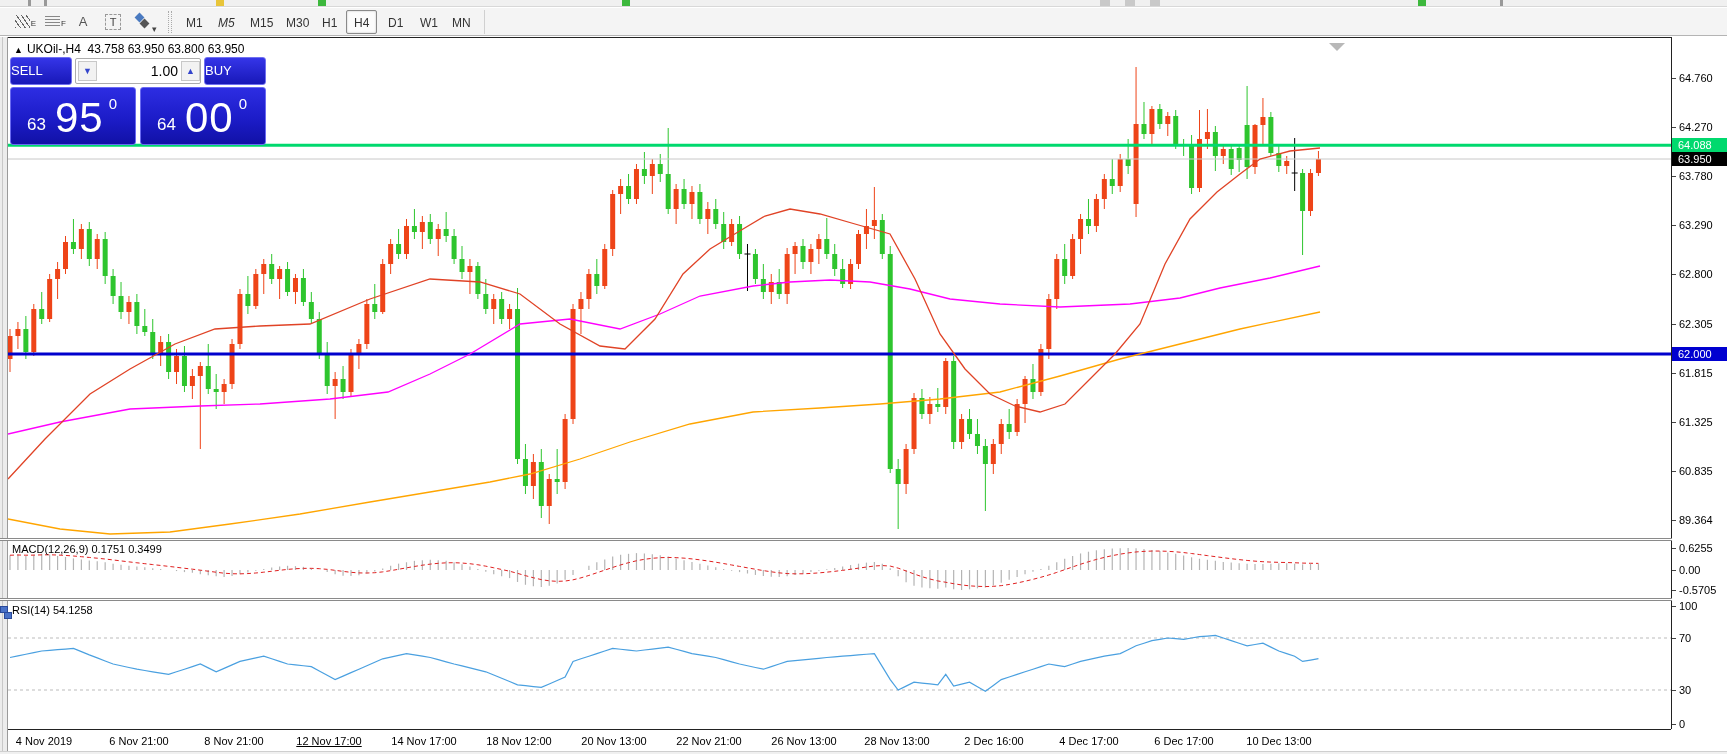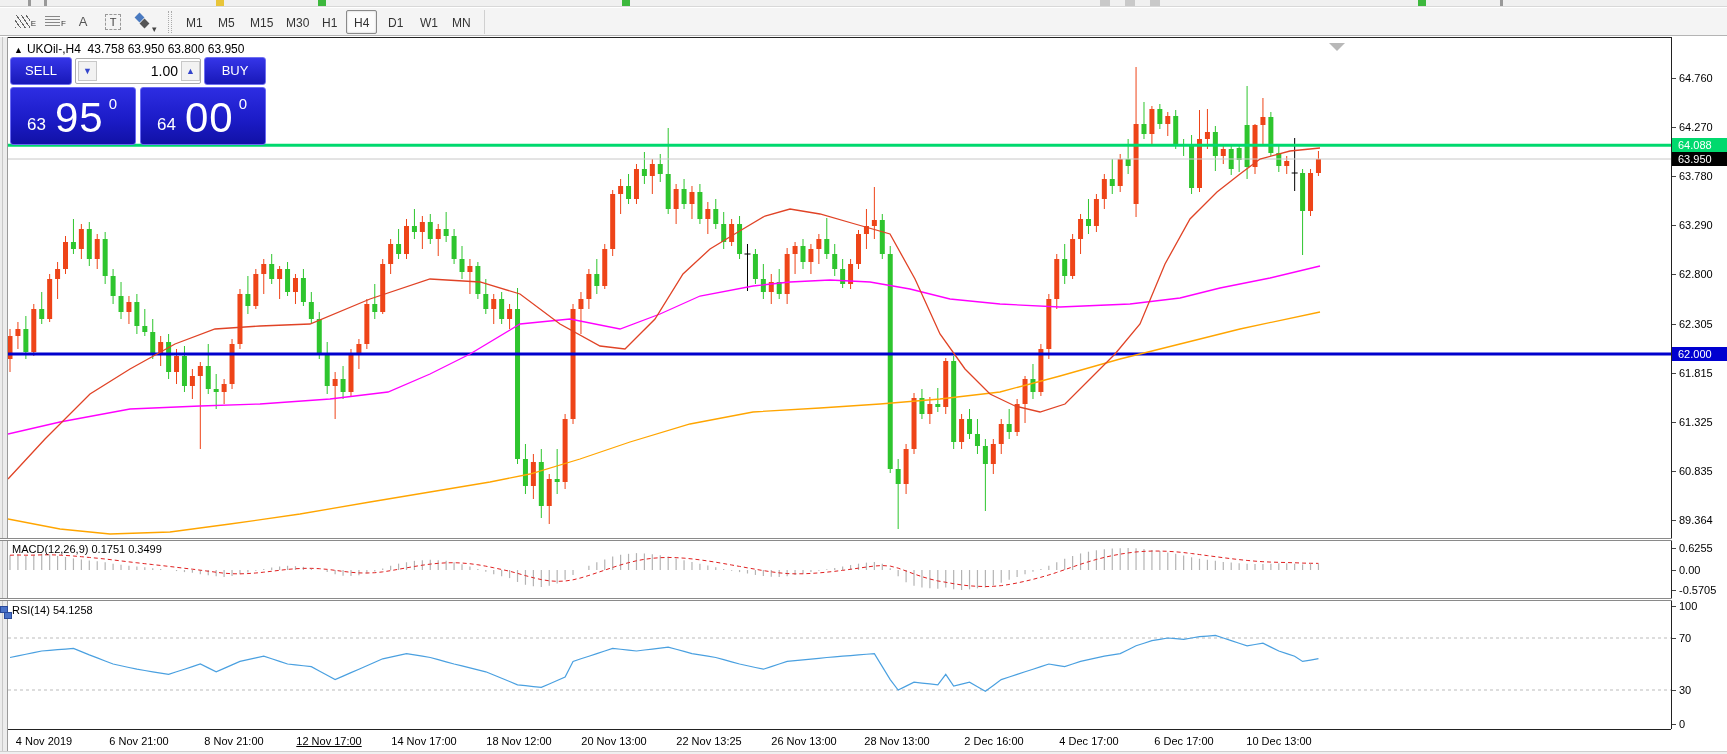--- a/index.html
+++ b/index.html
@@ -47,21 +47,21 @@
 
   
   #chart-title{position:absolute;left:14px;top:42px;font-size:12px;color:#000;}
   #chart-title .tri{font-size:9px;margin-right:4px;}
 
   
   .ind-label{position:absolute;left:12px;font-size:11px;color:#000;}
 
   
   #trade-panel{position:absolute;left:10px;top:57px;width:256px;height:88px;}
-  .tp-btn{position:absolute;top:0;width:62px;height:28px;background:linear-gradient(#3535e8,#1818b8);border:1px solid #7070f0;border-radius:3px;color:#fff;font-size:13px;text-align:center;line-height:26px;}
+  .tp-btn{position:absolute;top:0;width:62px;height:28px;background:linear-gradient(#3535e8,#1818b8);border:1px solid #7070f0;border-radius:3px;color:#fff;font-size:13px;line-height:26px;}
   #tp-spin{position:absolute;left:65px;top:1px;width:126px;height:26px;background:#fff;border:1px solid #adadad;border-radius:2px;}
   .spin-btn{position:absolute;top:2px;width:19px;height:20px;background:#f2f2f2;border:1px solid #c8c8c8;text-align:center;line-height:18px;font-size:9px;color:#3344cc;}
   #tp-vol{position:absolute;left:22px;top:1px;width:82px;height:22px;border:0;outline:none;font-size:14px;text-align:right;color:#000;font-family:"Liberation Sans",sans-serif;}
   .tp-price{position:absolute;top:30px;width:126px;height:58px;background:linear-gradient(#2d2de2 0%,#1c1cc8 55%,#1111a6 100%);border:1px solid #6a6af2;border-radius:3px;color:#fff;}
   .tp-price .small{position:absolute;bottom:9px;left:16px;font-size:17px;}
   .tp-price .big{position:absolute;bottom:2px;left:44px;font-size:42px;letter-spacing:1px;}
   .tp-price .sup{position:absolute;top:7px;right:18px;font-size:15px;}
 
   
   #annotation{position:absolute;left:1212px;top:414px;font-size:46px;font-weight:bold;color:#ff2012;white-space:nowrap;letter-spacing:1px;}
@@ -103,21 +103,21 @@
         <span class="tbox">T</span>
       </div>
     <div class="tool-ico" style="left:132px">
       <span class="diam" style="left:4px;top:3px;background:#4a7ac0"></span>
       <span class="diam" style="left:9px;top:9px;background:#555"></span>
       <span class="caret" style="left:20px">▾</span>
     </div>
     <div class="tf-sep"></div>
     <div id="tf-buttons">
         <div class="tf-btn" style="left: 178px;">M1</div>
-        <div class="tf-btn" style="left: 210px;">M5</div>
+        <div class="tf-btn" style="left: 210px; font-style: italic;">M5</div>
         <div class="tf-btn" style="left: 242px;">M15</div>
         <div class="tf-btn" style="left: 278px;">M30</div>
         <div class="tf-btn" style="left: 314px;">H1</div>
         <div class="tf-btn active" style="left: 346px;">H4</div>
         <div class="tf-btn" style="left: 380px;">D1</div>
         <div class="tf-btn" style="left: 412px;">W1</div>
         <div class="tf-btn" style="left: 444px;">MN</div>
       </div>
     <div id="tf-endline"></div>
   </div>
@@ -693,21 +693,21 @@
       <div class="badge" style="top: 317px; background: rgb(0, 0, 208); color: rgb(255, 255, 255);">62.000</div>
     </div>
   <div id="time-axis">
       <div class="time-label" style="left: 36px;">4 Nov 2019</div>
       <div class="time-label" style="left: 131px;">6 Nov 21:00</div>
       <div class="time-label" style="left: 226px;">8 Nov 21:00</div>
       <div class="time-label" style="left: 321px; text-decoration: underline;">12 Nov 17:00</div>
       <div class="time-label" style="left: 416px;">14 Nov 17:00</div>
       <div class="time-label" style="left: 511px;">18 Nov 12:00</div>
       <div class="time-label" style="left: 606px;">20 Nov 13:00</div>
-      <div class="time-label" style="left: 701px;">22 Nov 13:25</div>
+      <div class="time-label" style="left: 701px;">22 Nov 21:00</div>
       <div class="time-label" style="left: 796px;">26 Nov 13:00</div>
       <div class="time-label" style="left: 889px;">28 Nov 13:00</div>
       <div class="time-label" style="left: 986px;">2 Dec 16:00</div>
       <div class="time-label" style="left: 1081px;">4 Dec 17:00</div>
       <div class="time-label" style="left: 1176px;">6 Dec 17:00</div>
       <div class="time-label" style="left: 1271px;">10 Dec 13:00</div>
     </div>
   <div id="bottom-strip"></div>
 
   <div id="trade-panel">

